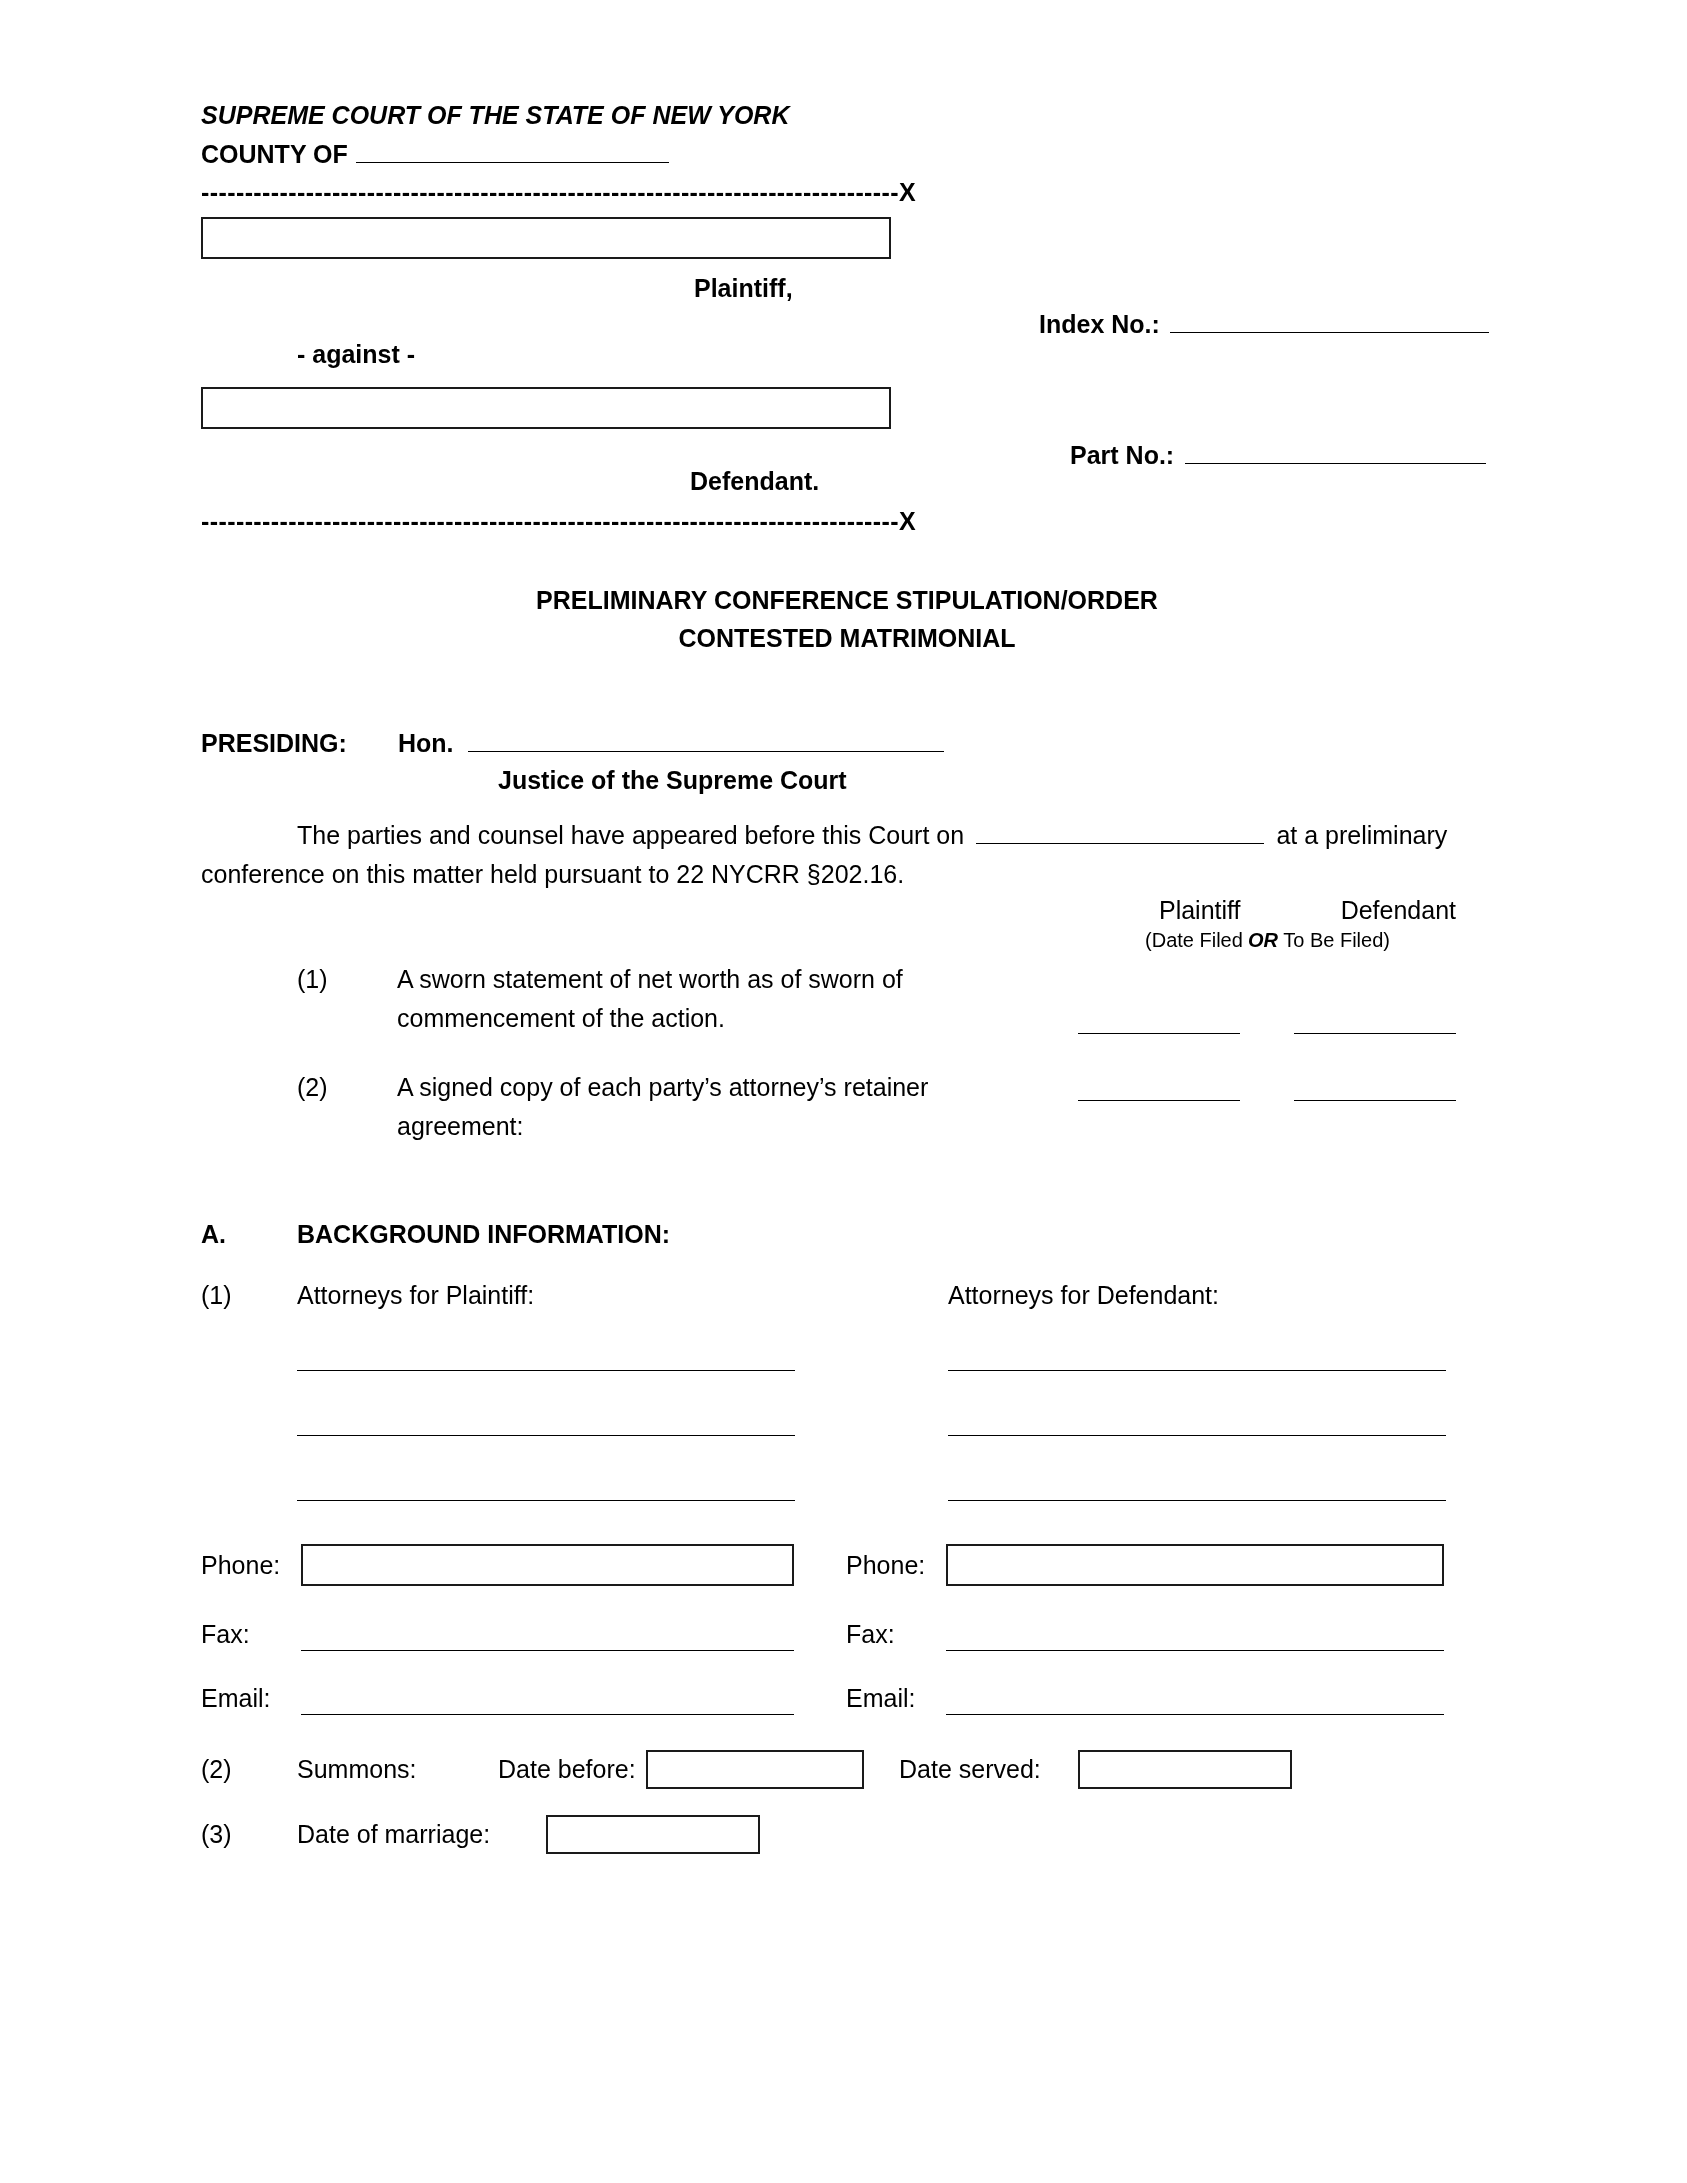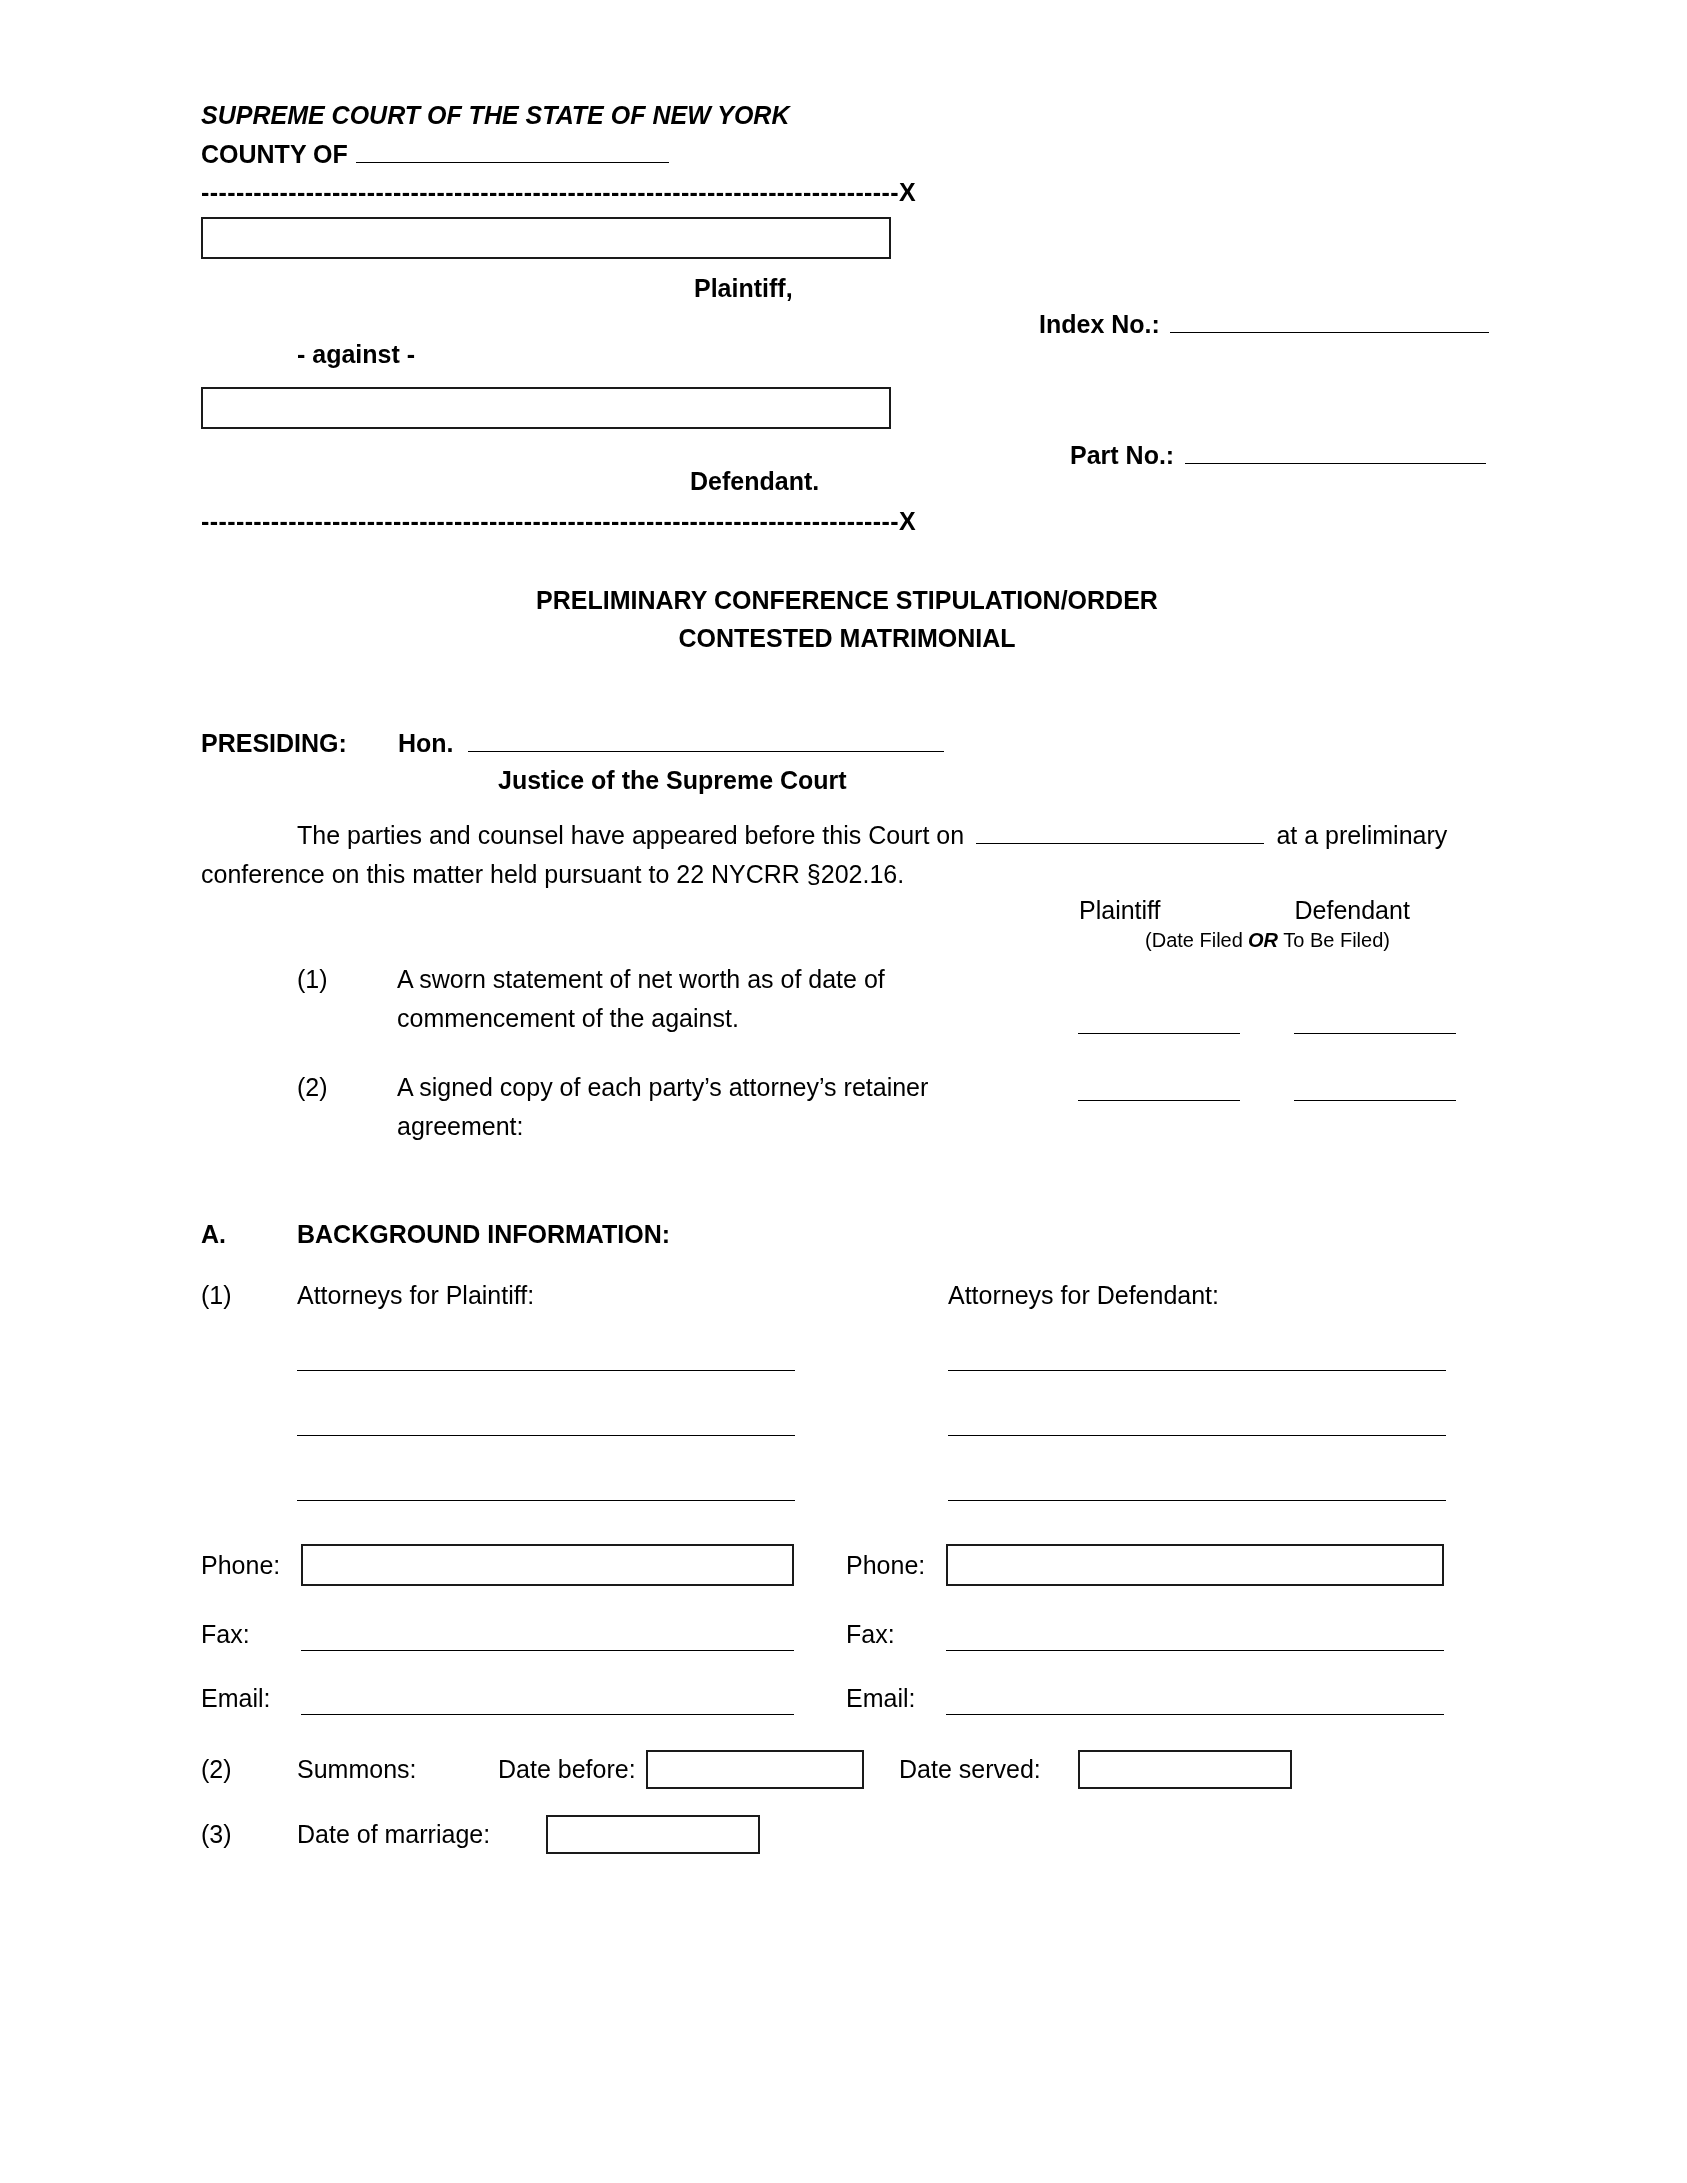--- a/index.html
+++ b/index.html
@@ -55,21 +55,21 @@
   .justice { margin-left: 297px; height: 37px; line-height: 37px; }
 
   
   .intro { margin-top: 17px; width: 1293px; line-height: 39px; text-indent: 96px; }
   .intro-blank { width: 288px; margin: 0 5.2px; text-indent: 0; }
 
   
   .received-lead { margin-top: 33px; margin-left: 96px; height: 35px; line-height: 35px; }
   .rec-headers { margin-left: auto; margin-right: 37px; width: 377px; }
   .rec-cols { display: flex; gap: 54px; line-height: 33px; }
-  .rec-col { width: 162px; text-align: left; }
+  .rec-col { width: 162px; text-align: right; }
   .rec-note { font-size: 20px; line-height: 26px; text-align: center; white-space: nowrap; }
   .rec-note .note-or { font-weight: bold; font-style: italic; margin: 0 5.2px; }
   .item { display: flex; padding-left: 96px; line-height: 39px; }
   .item-num { width: 100px; flex: 0 0 100px; }
   .item-text { width: 559px; flex: 0 0 559px; }
   .item-blanks { margin-left: auto; margin-right: 37px; display: flex; gap: 54px; }
   .item-blanks .u { width: 162px; height: 26px; }
   .item1 { margin-top: 7px; }
   .item1 .item-blanks { align-self: flex-end; margin-bottom: 3.5px; }
   .item2 { margin-top: 30px; }
@@ -164,21 +164,21 @@
       <span class="rec-col">Plaintiff</span>
       <span class="rec-col">Defendant</span>
     </div>
     <div class="rec-note">
       <span>(Date Filed</span><span class="note-or">OR</span><span>To Be Filed)</span>
     </div>
   </div>
 
   <div class="item item1">
     <span class="item-num">(1)</span>
-    <span class="item-text">A sworn statement of net worth as of date of commencement of the against.</span>
+    <span class="item-text">A sworn statement of net worth as of sworn of commencement of the action.</span>
     <span class="item-blanks">
       <span class="u"></span>
       <span class="u"></span>
     </span>
   </div>
 
   <div class="item item2">
     <span class="item-num">(2)</span>
     <span class="item-text">A signed copy of each party’s attorney’s retainer agreement:</span>
     <span class="item-blanks">

